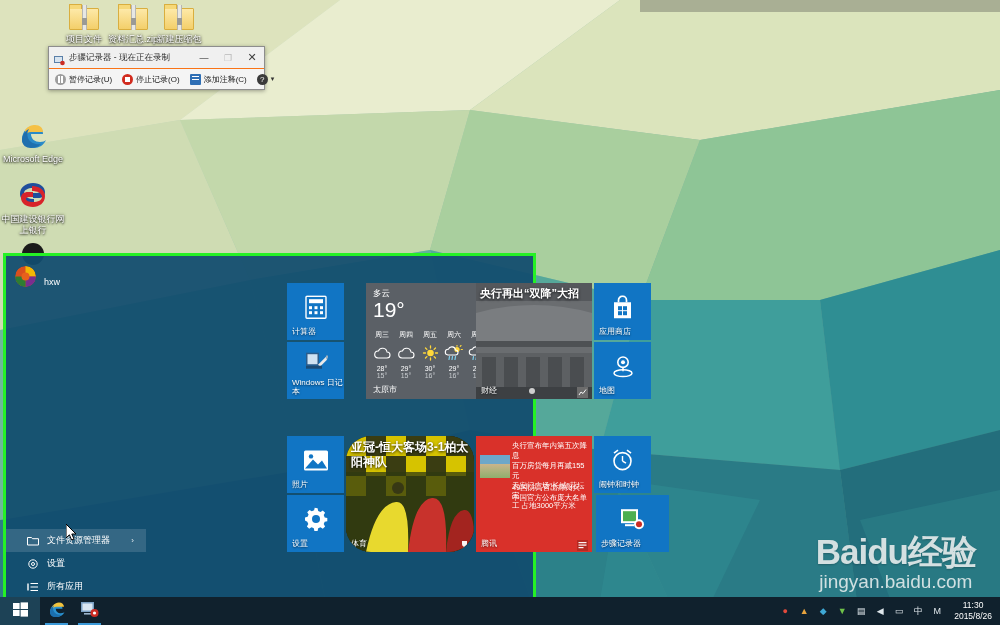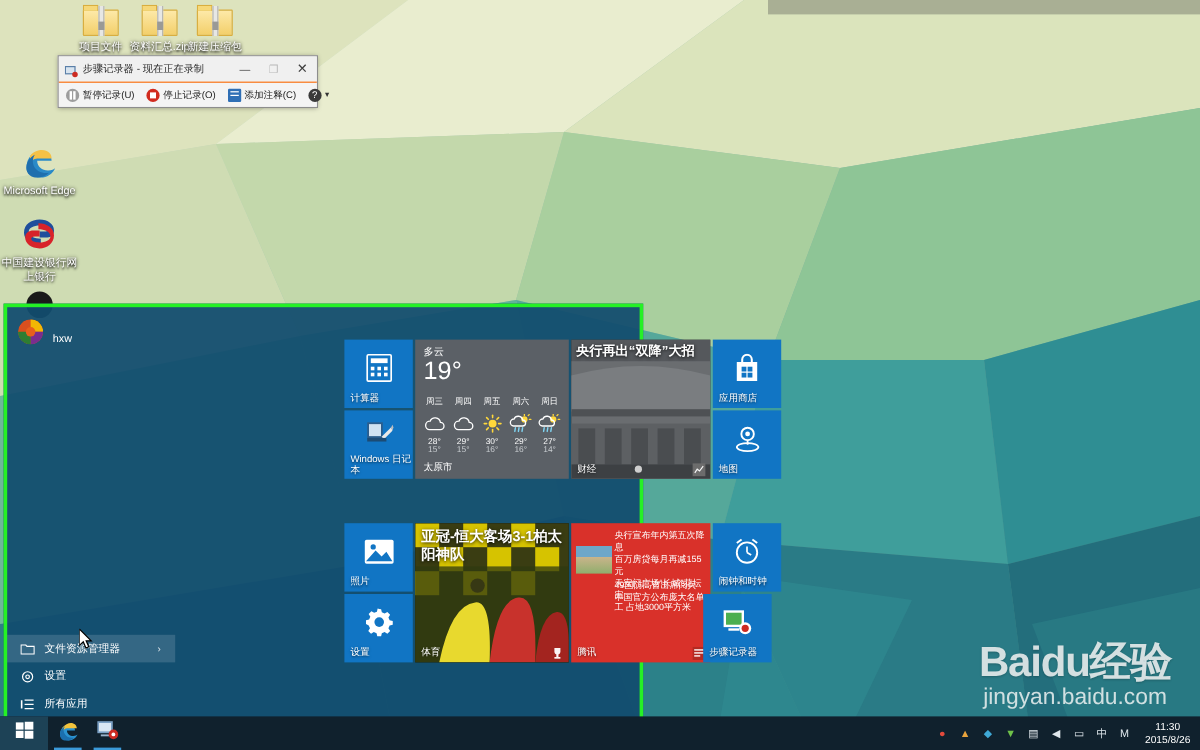--- a/index.html
+++ b/index.html
@@ -70,55 +70,55 @@
   }
   #start-inner { position:absolute; inset:0; display:flex; }
 
   
   #start-left { width:140px; position:relative; }
   #user-row { display:flex; align-items:flex-end; gap:8px; padding:10px 0 0 9px; }
   #avatar { width:21px; height:21px; border-radius:50%; overflow:hidden; position:relative; flex:none;}
   #user-name { color:#fff; font-size:9px; }
 
   .left-list { position:absolute; left:0; right:0; bottom:4px; }
-  .left-item { display:flex; align-items:center; height:23px; padding-left:10px; color:#fff; font-size:9px; }
+  .left-item { display:flex; align-items:center; height:23px; padding-left:20px; color:#fff; font-size:9px; }
   .left-item.highlight { background:rgba(255,255,255,.14); }
   .left-item .li-icon { width:14px; flex:none; display:flex; align-items:center; justify-content:center; }
   .left-item .li-label { margin-left:7px; }
   .left-item .li-chev { margin-left:auto; margin-right:12px; font-size:8px; opacity:.85; }
 
   
   #tiles { position:relative; flex:1; padding:19px 0 0 6px; }
   .tile { position:absolute; overflow:hidden; }
   .tile .tlabel {
     position:absolute; left:5px; bottom:3px; color:#fff; font-size:8px;
     text-shadow:0 1px 2px rgba(0,0,0,.6);
   }
   .tile.blue { background:#1175c4; }
   .tile .ticon { position:absolute; left:0; right:0; top:50%; transform:translateY(-60%); text-align:center; }
 
   
-  #tile-weather { background:#5b6066; }
+  #tile-weather { background:#5b6066;margin-left:20px; }
   .wx-cond { position:absolute; left:7px; top:5px; color:#fff; font-size:8.5px; }
   .wx-temp { position:absolute; left:7px; top:15px; color:#fff; font-size:21px; font-weight:300; line-height:24px;}
   .wx-days { position:absolute; left:4px; right:4px; top:47px; display:flex; }
   .wx-day { flex:1; text-align:center; color:#fff; font-size:7px; }
   .wx-day .d-ic { height:20px; display:flex; align-items:center; justify-content:center; margin-top:3px;}
   .wx-day .d-hi { color:#fff; font-size:7px; margin-top:2px; }
   .wx-day .d-lo { color:#c8ccd0; font-size:7px; }
   .wx-city { position:absolute; left:7px; bottom:4px; color:#fff; font-size:8px; }
 
   
   #tile-news { background:#3c3f42; }
   #tile-news .headline {
     position:absolute; left:0; right:0; top:4px; padding:0 4px;
     color:#fff; font-size:11px; font-weight:bold; line-height:13px;
     text-shadow:0 1px 3px rgba(0,0,0,.9);
   }
-  #tile-sports { background:#1d2a14; }
+  #tile-sports { background:#1d2a14;border-radius:25px; }
   #tile-sports .headline {
     position:absolute; left:0; right:0; top:4px; padding:0 5px;
     color:#fff; font-size:12px; font-weight:bold; line-height:15px;
     text-shadow:0 1px 3px rgba(0,0,0,.9);
   }
   #tile-tencent { background:#d9312a; }
   #tile-tencent .tx-thumb { position:absolute; left:4px; top:19px; width:30px; height:23px;
      background:linear-gradient(180deg,#6ea7c9 0%,#6ea7c9 40%,#c9b48a 41%,#8fae6d 100%);}
   #tile-tencent .tx-lines { position:absolute; left:36px; right:3px; top:5px; color:#fff; font-size:7.5px; line-height:10px; }
   #tile-tencent .tx-lines2 { position:absolute; left:36px; right:3px; top:47px; color:#fff; font-size:7.5px; line-height:10px; }
@@ -581,21 +581,21 @@
           <circle cx="12.5" cy="13.5" r="8.5" fill="none" stroke="#fff" stroke-width="1.6"></circle>
           <path d="M4 5.5 L8 2.5" stroke="#fff" stroke-width="1.6"></path>
           <path d="M21 5.5 L17 2.5" stroke="#fff" stroke-width="1.6"></path>
           <line x1="12.5" y1="13.5" x2="12.5" y2="8.5" stroke="#fff" stroke-width="1.4"></line>
           <line x1="12.5" y1="13.5" x2="16" y2="15.5" stroke="#fff" stroke-width="1.4"></line>
         </svg>
       </span>
       <span class="tlabel">闹钟和时钟</span>
     </div>
 
-    <div class="tile blue" id="tile-steps" style="left:440px; top:239px; width:57px; height:57px;">
+    <div class="tile blue" id="tile-steps" style="left:450px; top:239px; width:73px; height:57px;">
       <span class="ticon">
         <svg width="25" height="24" viewBox="0 0 25 24">
           <rect x="1" y="2" width="17" height="14" fill="#fff"></rect>
           <rect x="3" y="4" width="13" height="10" fill="#4caf50"></rect>
           <rect x="5" y="17" width="9" height="2" fill="#fff"></rect>
           <circle cx="19" cy="17" r="5" fill="#fff"></circle>
           <circle cx="19" cy="17" r="3" fill="#cc2b22"></circle>
         </svg>
       </span>
       <span class="tlabel">步骤记录器</span>

